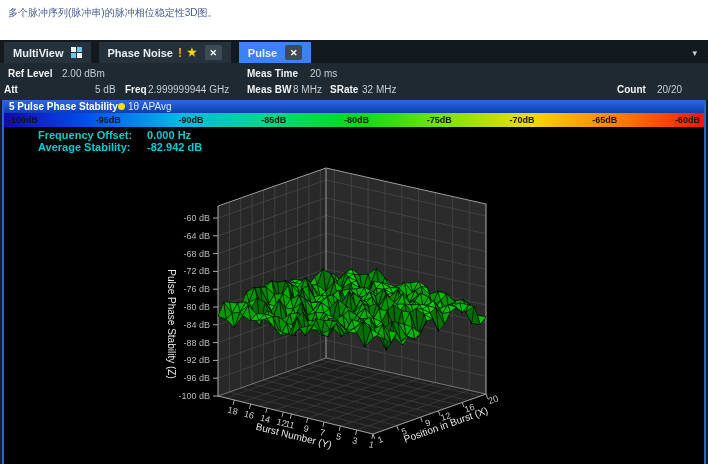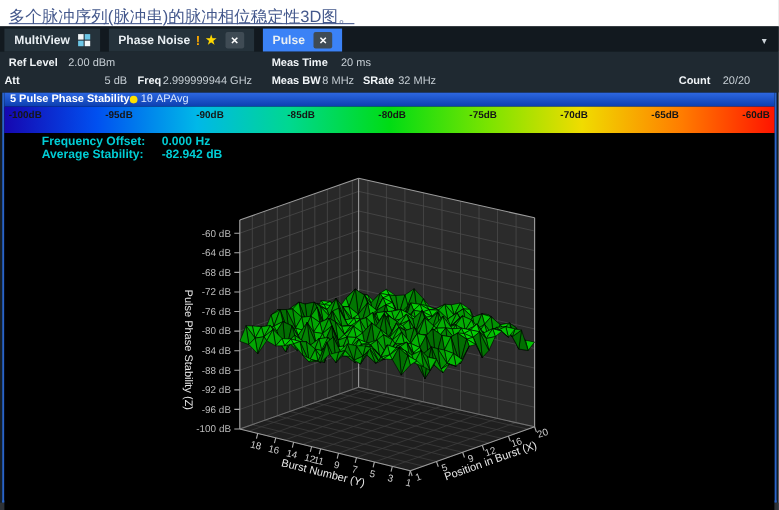--- a/index.html
+++ b/index.html
@@ -1,19 +1,19 @@
 <!DOCTYPE html>
 <html><head>
 <meta charset="utf-8">
 <style>
   html,body{margin:0;padding:0;}
   body{width:708px;height:464px;overflow:hidden;background:#fff;
        font-family:"Liberation Sans",sans-serif;position:relative;}
-  .note-strip{height:24px;box-sizing:border-box;padding:6px 8px 0;background:#fff;
-              font-size:15px;color:#44588c;text-decoration:underline;}
+  .note-strip{height:40px;box-sizing:border-box;padding:6px 8px 0;background:#fff;
+              font-size:10px;color:#44588c;}
   .app{height:440px;background:#171f26;}
   
   .tabbar{height:23px;box-sizing:border-box;background:#12191f;display:flex;
           padding:2px 4px 0;gap:8px;align-items:stretch;}
   .tab{display:flex;align-items:center;gap:5px;padding:0 9px;background:#25323b;
        font-size:11px;font-weight:bold;color:#e9eff3;cursor:default;}
   .tab.active{background:#3b82f6;}
   .mvicon{display:grid;grid-template-columns:5px 5px;grid-template-rows:5px 5px;gap:1px;margin-left:2px;}
   .mvicon span{display:block;}
   .mv1,.mv4{background:#f2f6f8;}
@@ -29,21 +29,21 @@
   .fv{position:absolute;color:#c6ced4;white-space:nowrap;}
   .r1{top:5px;} .r2{top:21px;}
   
   .win{margin:0 2px;height:373px;box-sizing:border-box;border:2px solid #2a64c8;
        border-top:0;background:#000;}
   .win-title{height:13px;background:linear-gradient(180deg,#2e68e2,#0b3eb0);
              display:flex;justify-content:flex-start;align-items:center;
              padding:0 5px;font-size:10px;font-weight:bold;color:#fff;}
   .trace{display:flex;align-items:center;gap:3px;color:#d9e7ff;font-size:10px;font-weight:normal;}
   .dot{width:7px;height:7px;border-radius:50%;background:#ffe000;}
-  .cbar{height:24px;line-height:14px;display:flex;justify-content:space-between;
+  .cbar{height:14px;line-height:14px;display:flex;justify-content:space-between;
         padding:0 4px;font-size:9px;font-weight:bold;color:#161616;
         background:linear-gradient(90deg,#1607b0 0%,#0050f0 12%,#00b8e8 25%,#00d890 37%,
                    #00dc14 50%,#7ce400 63%,#f0dc00 75%,#ff7c00 88%,#ff1400 100%);}
   .plot{position:relative;height:344px;background:#000;}
   .plot svg{position:absolute;left:0;top:0;}
   .readouts{position:absolute;left:34px;top:2px;font-size:11px;font-weight:bold;
             color:#00ccd4;line-height:12px;white-space:nowrap;}
   .rlab{display:inline-block;width:106px;}
   .bottom-strip{height:7px;background:#2e3237;}
 </style>

